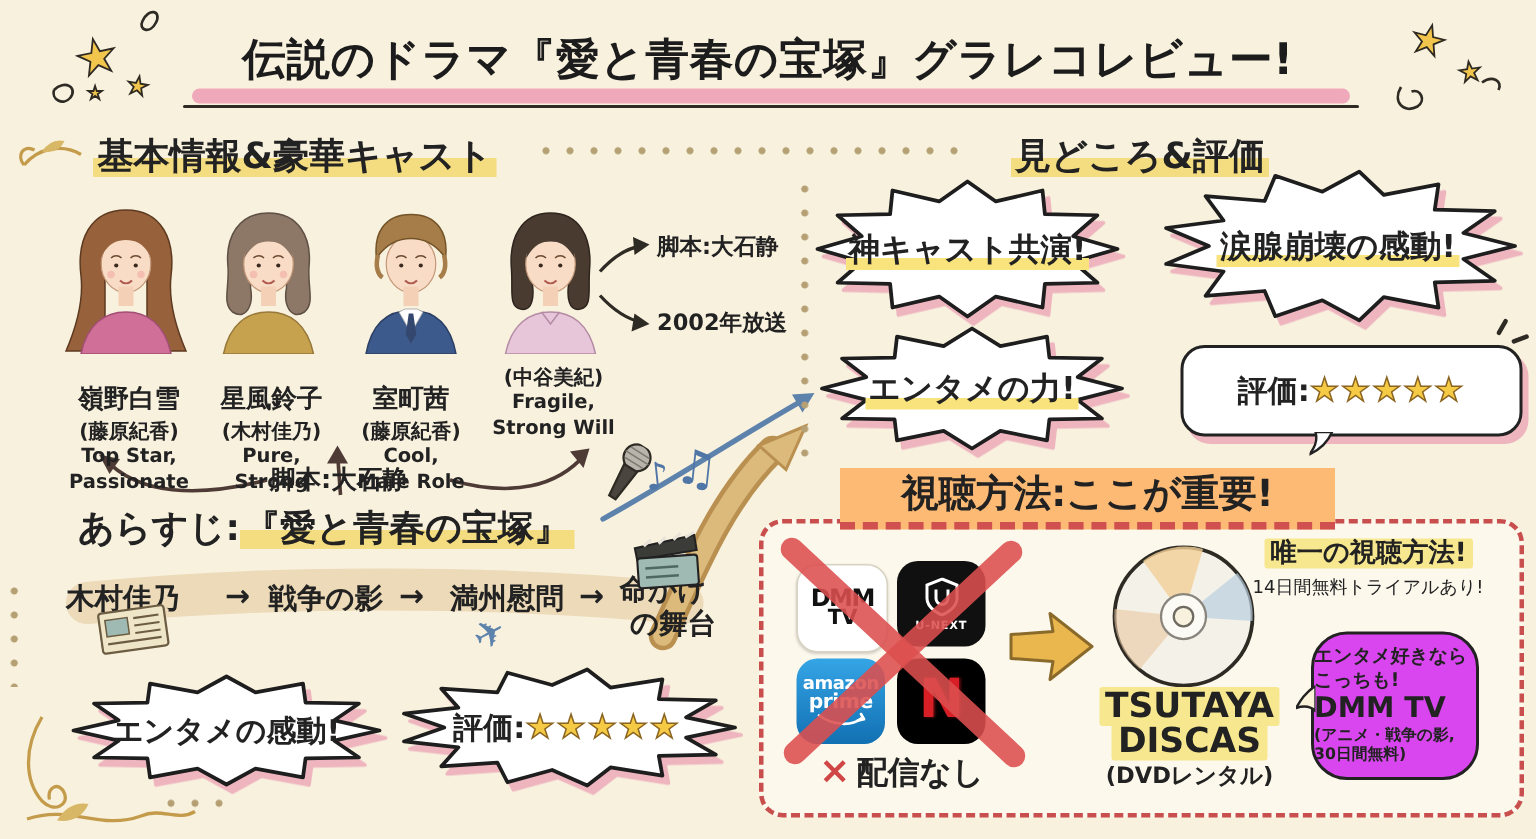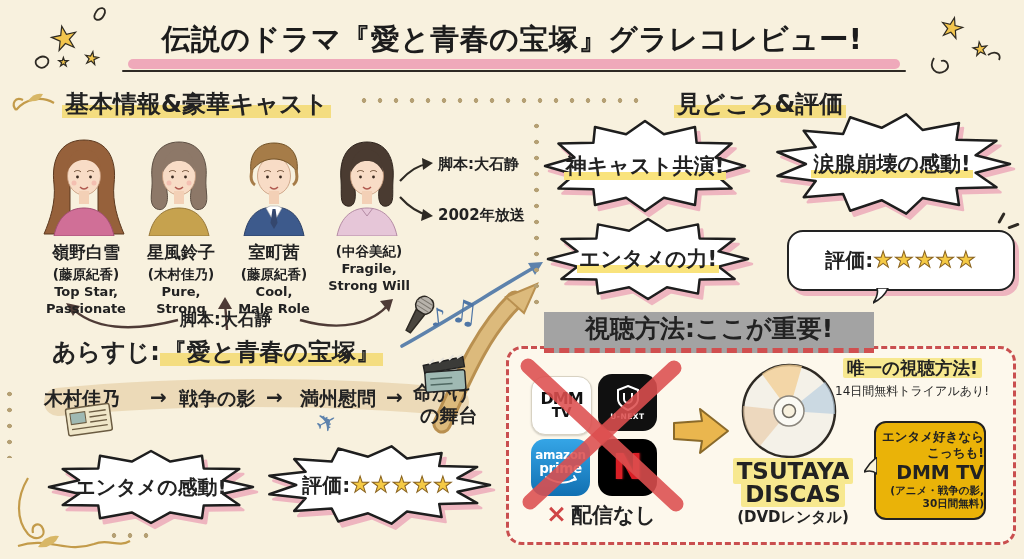--- a/index.html
+++ b/index.html
@@ -19,21 +19,21 @@
   .yline{background-image:linear-gradient(180deg,rgba(0,0,0,0) 72%,#f9e37c 72%);padding:0 2px;}
   
   .dots-h{position:absolute;height:9px;background-image:radial-gradient(circle,#b5a074 2.1px,rgba(0,0,0,0) 2.6px);
           background-size:16px 9px;background-repeat:repeat-x;z-index:1;}
   .dots-v{position:absolute;width:9px;background-image:radial-gradient(circle,#b5a074 2.1px,rgba(0,0,0,0) 2.6px);
           background-size:9px 16px;background-repeat:repeat-y;z-index:1;}
   .dstar{position:absolute;color:#f2c54d;-webkit-text-stroke:1.2px #2e2a22;z-index:2;line-height:1;}
   
   .portrait{position:absolute;top:136px;width:92px;height:100px;z-index:2;}
   .castinfo{position:absolute;top:241px;width:112px;text-align:center;z-index:2;}
-  .cname{font-size:17px;font-weight:900;}
+  .cname{font-size:17px;font-weight:900;margin-top:13px;}
   .cactor{font-size:13.5px;font-weight:700;margin-top:2px;}
   .ctrait{font-size:13px;font-weight:800;line-height:1.3;}
   .note{position:absolute;font-size:15px;font-weight:800;z-index:2;}
   .script-center{position:absolute;left:180px;top:308px;font-size:17px;font-weight:900;z-index:2;}
   
   .syn-h{position:absolute;left:52px;top:336px;font-size:24px;font-weight:900;z-index:2;}
   .step{position:absolute;font-size:19px;font-weight:900;z-index:2;}
   .farrow{position:absolute;font-size:20px;font-weight:900;z-index:2;}
   .glyph{position:absolute;z-index:2;line-height:1;}
   
@@ -41,43 +41,43 @@
   .burst svg{position:absolute;left:0;top:0;filter:drop-shadow(4px 5px 0 rgba(236,170,186,.85));}
   .btxt{position:relative;z-index:1;font-weight:900;white-space:nowrap;}
   .stars{color:#f5ca45;-webkit-text-stroke:1px #8a6420;letter-spacing:1px;font-weight:400;}
   .round-bubble{position:absolute;left:787px;top:230px;width:224px;height:57px;background:#fff;
                 border:2.5px solid #222;border-radius:16px;box-shadow:4px 5px 0 rgba(236,170,186,.85);
                 display:flex;align-items:center;justify-content:center;z-index:3;}
   .spark{position:absolute;width:3px;height:12px;background:#2e2a24;border-radius:2px;z-index:3;}
   
   .viewbox{position:absolute;left:506px;top:346px;width:510px;height:199px;background:#fdf8ec;
            border:3.5px dashed #c94f4f;border-radius:16px;box-sizing:border-box;z-index:2;}
-  .view-h{position:absolute;left:544px;top:312px;width:330px;text-align:center;font-size:25px;
-          font-weight:900;background:#a3a3a3;padding-bottom:3px;border-bottom:5px dashed #d04f4f;z-index:4;}
+  .view-h{position:absolute;left:560px;top:312px;width:330px;text-align:center;font-size:25px;
+          font-weight:900;background:#fdba74;padding-bottom:3px;border-bottom:5px dashed #d04f4f;z-index:4;}
   .tile{position:absolute;width:59px;height:57px;border-radius:14px;display:flex;flex-direction:column;
         align-items:center;justify-content:center;z-index:3;line-height:.95;}
   .tile-dmm{background:#fff;border:1px solid #d8d2c2;box-shadow:0 1px 2px rgba(0,0,0,.18);color:#111;}
   .tile-dmm .t1{font-size:16px;font-weight:900;letter-spacing:-1px;}
   .tile-dmm .t2{font-size:14px;font-weight:900;letter-spacing:-.5px;}
   .tile-unext{background:#101010;color:#fff;}
   .tile-unext .t2{font-size:7.5px;font-weight:700;letter-spacing:.5px;margin-top:2px;}
   .tile-amzn{background:linear-gradient(180deg,#35a5e6,#1170b2);color:#fff;}
   .tile-amzn .t1{font-size:12px;font-weight:800;letter-spacing:-.3px;}
   .tile-amzn .t2{font-size:13.5px;font-weight:800;letter-spacing:-.3px;}
   .tile-nflx{background:#000;}
   .tile-nflx .t1{font-size:36px;font-weight:900;color:#d81f26;text-shadow:1px 0 2px #7c1014;}
   .nostream{position:absolute;left:546px;top:499px;font-size:21px;font-weight:900;z-index:3;}
   .nostream .xmark{color:#d04545;font-size:25px;font-weight:900;margin-right:4px;}
   .rental{position:absolute;left:718px;top:460px;width:150px;text-align:center;z-index:3;line-height:1.0;}
   .rental .r1{font-size:23px;font-weight:900;}
   .rental .rsub{font-size:15px;font-weight:800;margin-top:4px;}
   .only{position:absolute;left:843px;top:356px;font-size:17.5px;font-weight:900;z-index:3;}
   .trial{position:absolute;left:835px;top:383px;font-size:12px;font-weight:400;z-index:3;}
-  .altbub{position:absolute;left:874px;top:421px;width:112px;height:99px;background:#eab308;
-          border:2px solid #222;border-radius:12px;z-index:3;text-align:right;box-sizing:border-box;padding-top:6px;}
+  .altbub{position:absolute;left:874px;top:421px;width:112px;height:99px;background:#d946ef;
+          border:2px solid #222;border-radius:24px;z-index:3;text-align:left;box-sizing:border-box;padding-top:6px;}
   .altbub .a1{font-size:12.5px;font-weight:800;line-height:1.25;}
   .altbub .aname{font-size:19px;font-weight:900;margin:1px 0;}
   .altbub .asub{font-size:10.5px;font-weight:600;line-height:1.2;}
   svg.layer{position:absolute;left:0;top:0;z-index:1;pointer-events:none;}
   .tailsvg{position:absolute;z-index:4;}
 </style>
 </head>
 <body>
 
 <div class="canvas">

